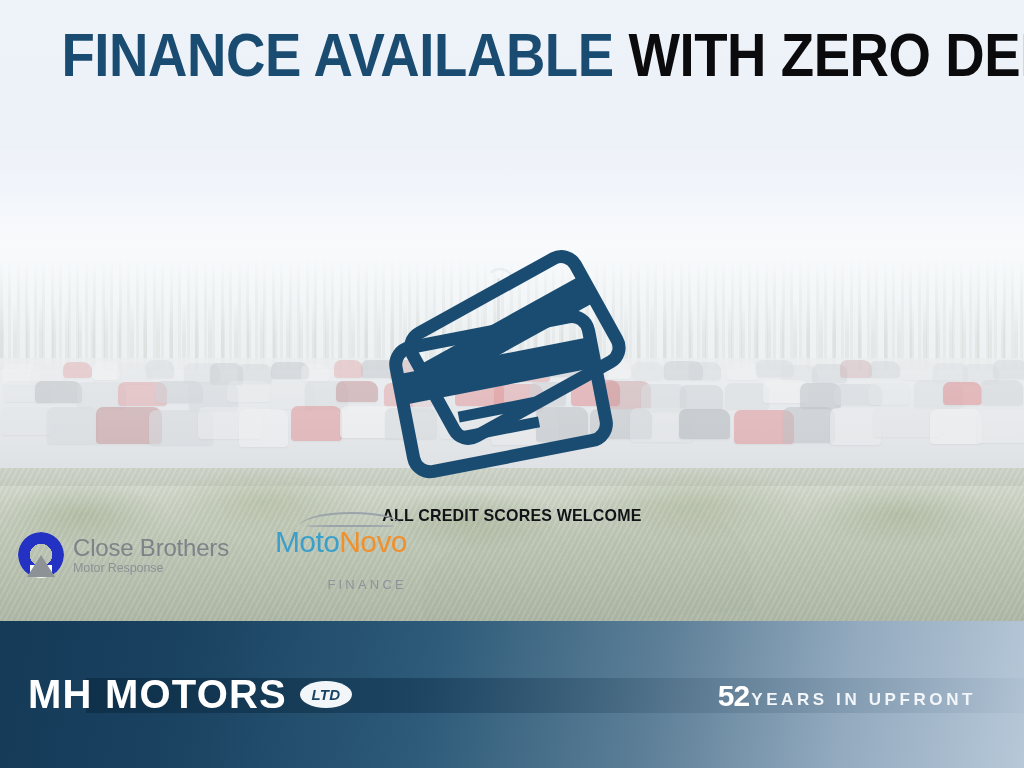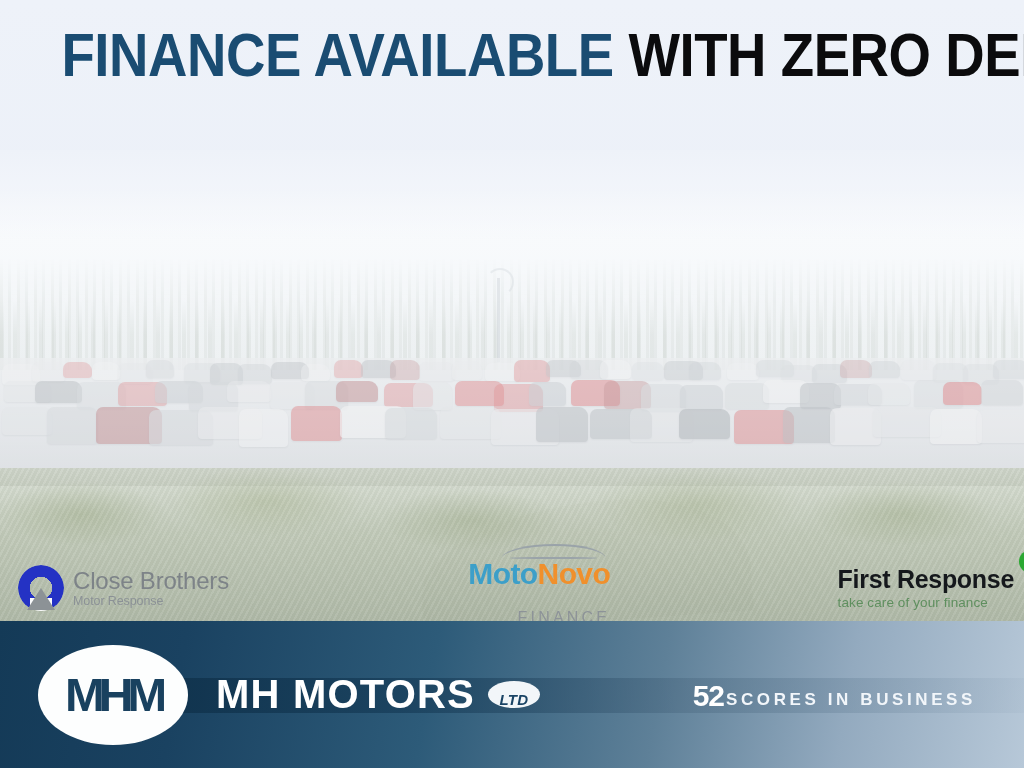--- a/index.html
+++ b/index.html
@@ -169,23 +169,23 @@
     font-weight:700;
     color:#121317;
     letter-spacing:.2px;
     transform:scaleX(.94);
     white-space:nowrap;
     margin-top:6px;
   }
 
   
   .partners{
-    position:absolute; left:0; top:556px; width:1024px; height:64px;
+    position:absolute; left:0; top:523px; width:1024px; height:64px;
     z-index:7;
-    display:flex; align-items:center;justify-content:space-between;
+    display:flex; align-items:center;
   }
   .partner{ position:relative; }
 
   
   .cb{ margin-left:18px; display:flex; align-items:center; gap:9px; }
   .cb-mark{ position:relative; width:46px; height:46px; }
   .cb-ring{
     position:absolute; left:0; top:0; width:46px; height:46px;
     border-radius:50%;
     background:#2432c4;
@@ -213,25 +213,25 @@
     position:absolute; right:4px; top:-6px; width:104px; height:18px;
     border-top:2.5px solid #9aa3a9;
     border-radius:62% 62% 0 0 / 100% 100% 0 0;
     transform:skewX(-6deg);
   }
   .mn-car:after{
     content:""; position:absolute; left:8px; top:11px; width:88px; height:0;
     border-top:2.5px solid #9aa3a9;
     border-radius:50%;
   }
-  .mn-word{ font-size:30px; font-weight:700; line-height:1; letter-spacing:-.6px;margin-left:18px; }
+  .mn-word{ font-size:30px; font-weight:400; line-height:1; letter-spacing:-.6px; }
   .mn-moto{ color:#3c9fc9; }
   .mn-novo{ color:#f0902c; }
   .mn-fin{
-    text-align:right; font-size:16px; font-weight:400;
+    text-align:right; font-size:13px; font-weight:400;
     color:#8d9398; letter-spacing:3.2px; margin-top:20px;
   }
 
   
   .fr{ margin-left:52px; position:relative; padding-right:10px; }
   .fr-play{
     position:absolute; right:-18px; top:-16px;
     width:23px; height:23px; border-radius:50%;
     background:#2aa832;
     display:flex; align-items:center; justify-content:center;
@@ -279,21 +279,21 @@
   .mh-motors{
     margin-left:28px;
     font-size:40px; font-weight:700; color:#ffffff;
     letter-spacing:1.2px; white-space:nowrap;
     flex:0 0 auto;
   }
   .ltd{
     margin-left:13px;
     width:52px; height:27px; border-radius:50%;
     background:#f2f6f9;
-    display:flex; align-items:flex-end; justify-content:center;
+    display:flex; align-items:center; justify-content:center;
     flex:0 0 auto;
   }
   .ltd span{
     font-size:15px; font-weight:700; font-style:italic;
     color:#1a4465; letter-spacing:.3px;
   }
   .years{
     margin-left:auto; margin-right:48px;
     display:flex; align-items:baseline;
     flex:0 0 auto;
@@ -412,20 +412,39 @@
     <div class="photo-topfade"></div>
   </div>
 
   <div class="header">
     <div class="headline"><span class="hl-blue">FINANCE AVAILABLE </span><span class="hl-black">WITH ZERO DEPOSIT</span></div>
   </div>
 
   <div class="features">
 
 
+    <div class="feature">
+      <div class="ficon">
+        <svg width="260" height="260" viewBox="0 0 260 260" fill="none">
+
+          <g transform="rotate(-29 128 110)">
+            <rect x="40" y="52" width="186" height="118" rx="16" stroke="#1a4c72" stroke-width="13" fill="none"></rect>
+            <rect x="40" y="80" width="186" height="30" fill="#1a4c72"></rect>
+          </g>
+
+          <g transform="rotate(-11 120 160)">
+            <rect x="22" y="92" width="196" height="126" rx="17" stroke="#1a4c72" stroke-width="13" fill="none"></rect>
+            <rect x="22" y="116" width="196" height="31" fill="#1a4c72"></rect>
+            <rect x="74" y="164" width="78" height="11" fill="#1a4c72"></rect>
+            <rect x="74" y="184" width="78" height="11" fill="#1a4c72"></rect>
+          </g>
+        </svg>
+      </div>
+      <div class="flabel">ALL CREDIT SCORES WELCOME</div>
+    </div>
 
   </div>
 
   <div class="partners">
 
     <div class="partner cb">
       <div class="cb-mark">
         <div class="cb-ring"></div>
         <div class="cb-mtn"></div>
       </div>
@@ -434,39 +453,29 @@
         <div class="cb-t2">Motor Response</div>
       </div>
     </div>
 
     <div class="partner mn">
       <div class="mn-car"></div>
       <div class="mn-word"><span class="mn-moto">Moto</span><span class="mn-novo">Novo</span></div>
       <div class="mn-fin">FINANCE</div>
     </div>
 
-    <div class="partner fr">
-      <div class="fr-play">
-          <i></i>
-        </div>
-      <div class="fr-t1">First Response</div>
-      <div class="fr-t2">take care of your finance</div>
-    </div>
   </div>
 
   <div class="footer">
     <div class="f-band"></div>
     <div class="f-inner">
-      <div class="mhm-oval">
-        <span>MHM</span>
-      </div>
       <div class="mh-motors">MH MOTORS</div>
       <div class="ltd">
         <span>LTD</span>
       </div>
       <div class="years">
         <span class="n">52</span>
-        <span class="t">SCORES IN BUSINESS</span>
+        <span class="t">YEARS IN UPFRONT</span>
       </div>
     </div>
   </div>
 
 </div>
 
 </body></html>

